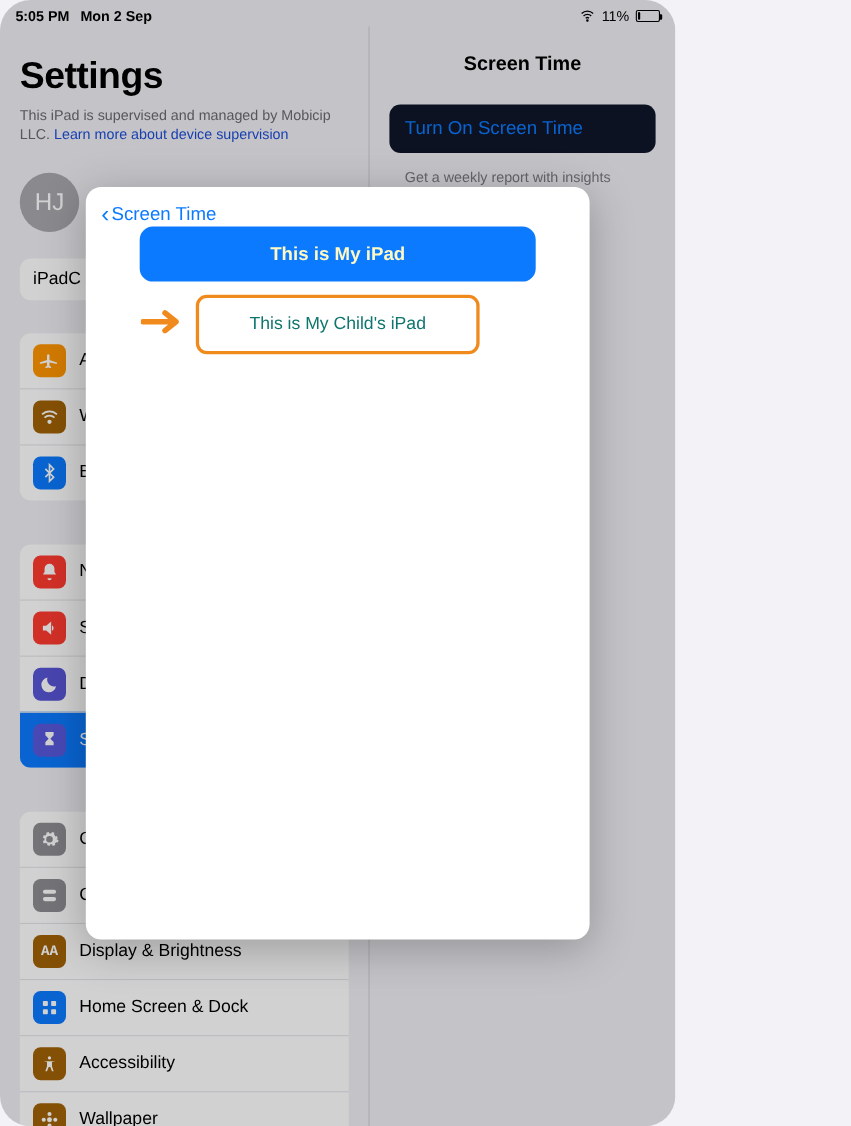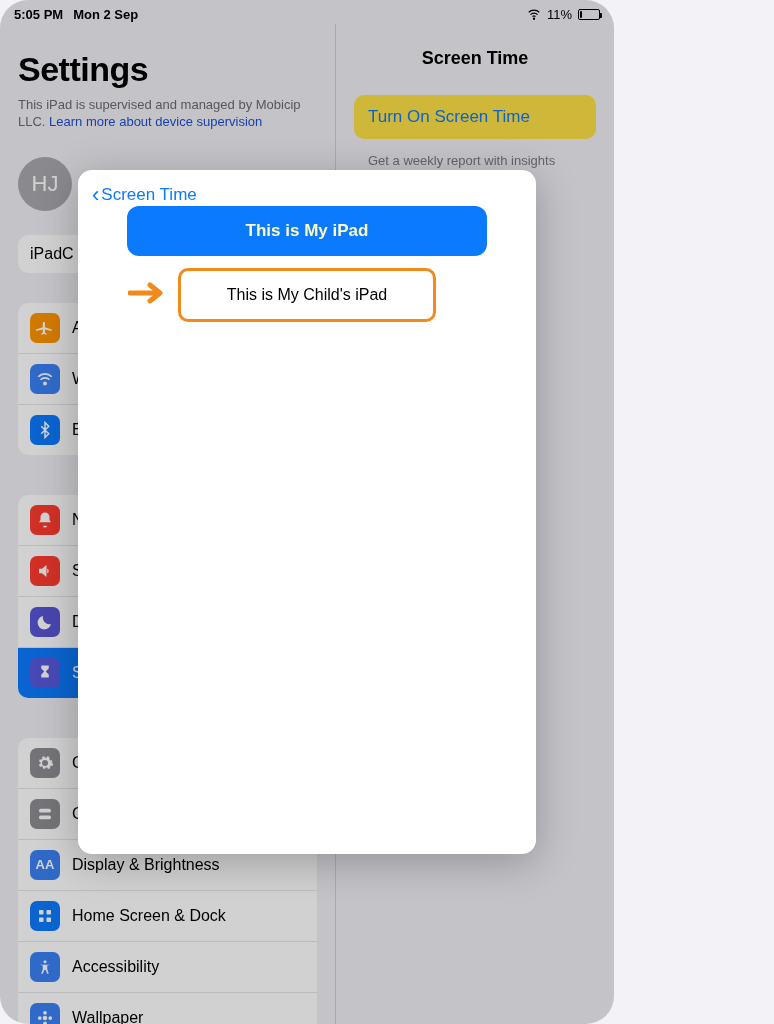--- a/index.html
+++ b/index.html
@@ -27,45 +27,45 @@
   .avatar-row { margin:6px 18px 14px 18px; display:flex; align-items:center; gap:10px; padding:10px 0; }
   .avatar { width:54px; height:54px; border-radius:27px; background:#a8a8ae; color:#fff; display:flex; align-items:center; justify-content:center; font-size:22px; font-weight:500; }
 
   .card { background:#fff; margin:0 18px; border-radius:10px; overflow:hidden; }
   .card + .card { margin-top:24px; }
   .row { display:flex; align-items:center; padding:10px 12px; gap:12px; font-size:16px; color:#000; border-top:1px solid #e5e5ea; }
   .row:first-child { border-top:none; }
   .row.selected { background:#0b7aff; color:#fff; }
   .ic { width:30px; height:30px; border-radius:7px; display:flex; align-items:center; justify-content:center; color:#fff; font-size:16px; flex-shrink:0; }
   .ic svg { width:18px; height:18px; }
-  .ic.orange{background:#ff9500;} .ic.blue{background:#3b82f6;} .ic.red{background:#ff3b30;}
+  .ic.orange{background:#ff9500;} .ic.blue{background:#a16207;font-family:Liberation Mono, monospace;} .ic.red{background:#ff3b30;}
   .ic.purple{background:#5856d6;} .ic.gray{background:#8e8e93;} .ic.blue2{background:#0b7aff;}
   .ic.indigo{background:#5a5ade;}
   .ic.bt{background:#0b7aff;}
 
   .detail-title { text-align:center; font-size:18px; font-weight:700; padding:12px 0 18px 0; }
-  .detail-card { background:#fde047; border-radius:10px; margin:8px 10px; padding:12px 14px; }
+  .detail-card { background:#0f172a; border-radius:10px; margin:8px 10px; padding:12px 14px; }
   .detail-link { color:#0b7aff; font-size:17px; font-weight:500; }
   .detail-sub { font-size:13px; color:#7a7a80; padding:6px 24px; }
 
   
   .dim { position:absolute; inset:0; background:rgba(0,0,0,0.18); }
 
   
   .modal { position:absolute; left:78px; right:78px; top:170px; bottom:170px; background:#fff; border-radius:14px; box-shadow:0 8px 40px rgba(0,0,0,0.25); display:flex; flex-direction:column; }
   .modal-header { padding:14px 14px 0 14px; }
   .back { color:#0b7aff; font-size:17px; display:flex; align-items:center; gap:2px; cursor:pointer; }
   .back .chev { font-size:22px; font-weight:300; line-height:1; }
   .modal-body { flex:1; text-align:center; padding:64px 42px 0 42px; }
   .modal-body h1 { font-size:30px; font-weight:800; line-height:1.2; letter-spacing:-0.3px; }
   .modal-body p { font-size:16px; color:#1c1c1e; margin-top:18px; line-height:1.35; }
   .modal-actions { padding:0 0 36px 0; text-align:center; }
   .primary-btn { display:block; margin:0 auto 18px auto; width:360px; height:50px; background:#0b7aff; color:#fef9c3; border:none; border-radius:12px; font-size:17px; font-weight:600; cursor:pointer; }
   .secondary-wrap { display:inline-block; position:relative; }
-  .secondary-btn { display:inline-block; width:250px; height:42px; line-height:42px; color:#000000; font-size:16px; font-weight:500; cursor:pointer; }
+  .secondary-btn { display:inline-block; width:250px; height:42px; line-height:42px; color:#0f766e; font-size:16px; font-weight:500; cursor:pointer; }
   .highlight { position:absolute; left:-4px; right:-4px; top:-6px; bottom:-6px; border:3px solid #f18a1d; border-radius:10px; pointer-events:none; }
   .arrow { position:absolute; left:-54px; top:50%; transform:translateY(-50%); color:#f18a1d; }
   .arrow svg { width:40px; height:22px; }
 
 </style>
 </head>
 <body>
 
 <div class="device">
 

